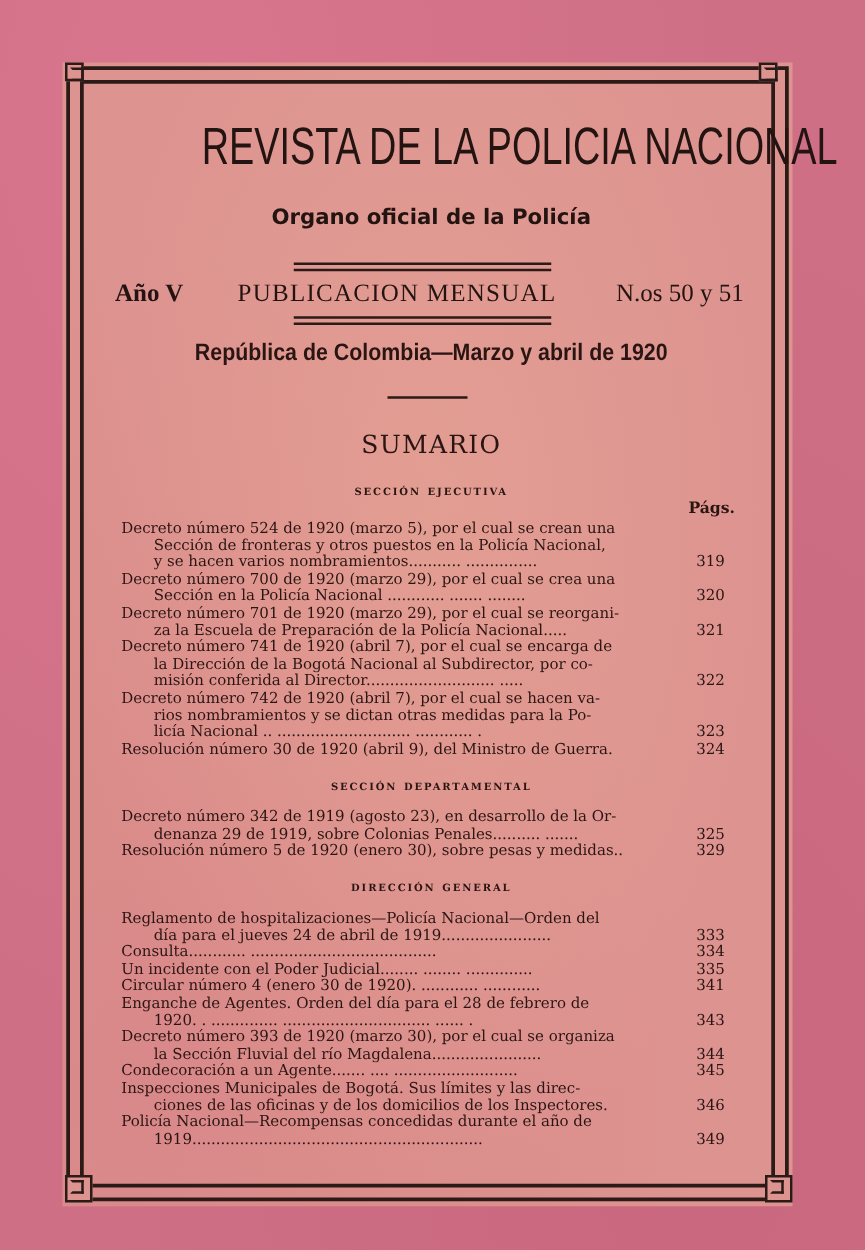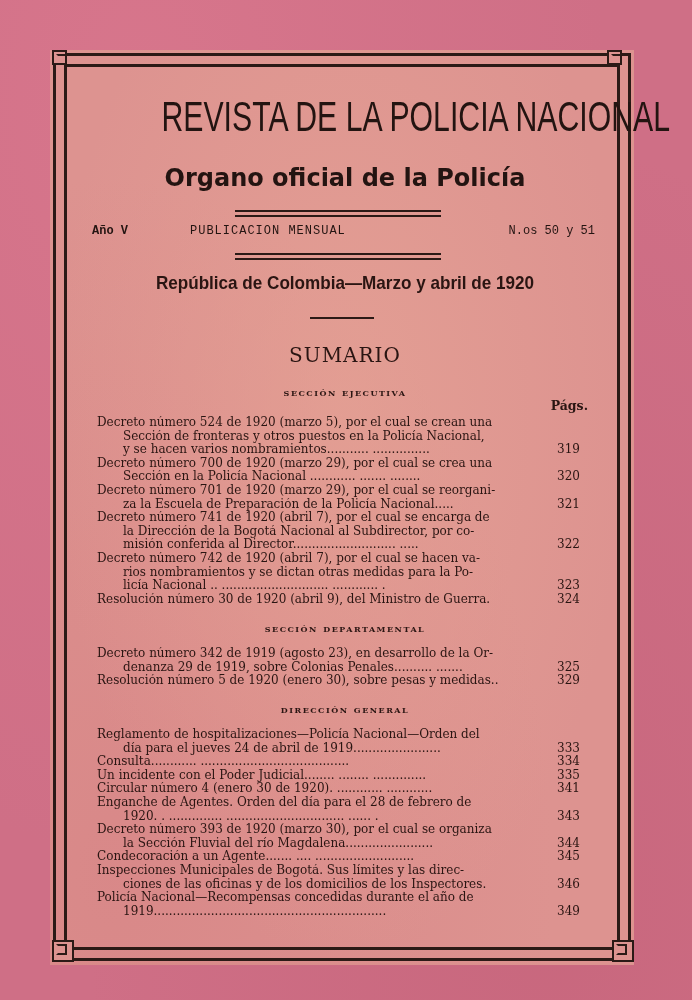--- a/index.html
+++ b/index.html
@@ -48,29 +48,29 @@
 
   .abs { position: absolute; }
   .title {
     left: 90px; top: 93px; width: 510px; text-align: center;
     font-family: "Liberation Sans Narrow", "Liberation Sans", sans-serif;
     font-size: 42px; letter-spacing: 0px; transform: scaleX(0.72); transform-origin: center;
     white-space: nowrap; color: #231411; font-weight: normal;
   }
   .subtitle {
     left: 90px; top: 164px; width: 510px; text-align: center;
-    font-family: "DejaVu Sans", sans-serif; font-size: 24px; font-weight: bold;
+    font-family: "DejaVu Sans", sans-serif; font-size: 17px; font-weight: bold;
     color: #231411;
   }
   .rule-double {
     position: absolute; height: 3px; border-top: 2px solid #2b1a16; border-bottom: 2px solid #2b1a16;
   }
   .rule-single { position: absolute; height: 0; border-top: 2px solid #2b1a16; }
   .info-row { left: 90px; top: 224px; width: 505px; height: 28px; }
-  .info-row span { position: absolute; top: 0; font-family: Liberation Mono, monospace; font-size: 12px; color: #231411; }
+  .info-row span { position: absolute; top: 0; font-family: Liberation Serif, serif; font-size: 20px; color: #231411; }
   .ano { left: 2px; font-weight: bold; }
   .pub { left: 100px; letter-spacing: 1px; }
   .num { right: 0; }
   .republica {
     left: 90px; top: 272px; width: 510px; text-align: center;
     font-family: "Liberation Sans", sans-serif; font-weight: bold; font-size: 19px;
     transform: scaleX(0.9);
   }
   .sumario {
     left: 90px; top: 343px; width: 510px; text-align: center;

